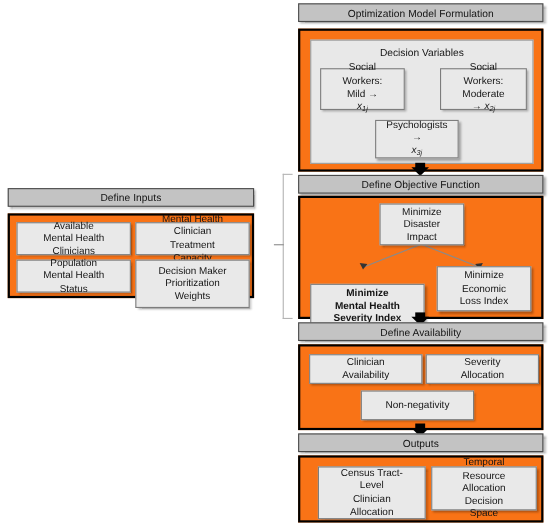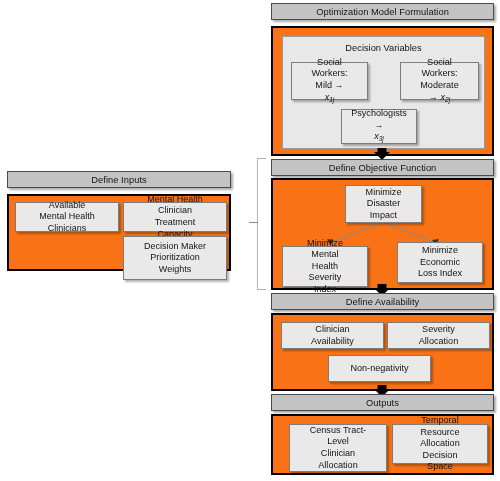--- a/index.html
+++ b/index.html
@@ -187,20 +187,23 @@
     <span>Define Inputs</span>
   </div>
 
   <div class="panel" style="left:7px; top:194px; width:224px; height:77px;">
     <div class="node tight" style="left:6px; top:6px; width:104px; height:30px;">
       <span>Available Mental Health Clinicians</span>
     </div>
     <div class="node tight" style="left:114px; top:6px; width:104px; height:30px;">
       <span>Mental Health Clinician Treatment Capacity</span>
     </div>
+    <div class="node tight" style="left:6px; top:40px; width:104px; height:30px;">
+      <span>Population Mental Health Status</span>
+    </div>
     <div class="node tight" style="left:114px; top:40px; width:104px; height:44px;">
       <span>Decision Maker Prioritization Weights</span>
     </div>
   </div>
 
   <div class="bracket" style="left:257px; top:158px; width:10px; height:132px;">
     <div class="vline"></div>
     <div class="hcap" style="top:0px;"></div>
     <div class="hcap" style="bottom:0px;"></div>
     <div class="nub" style="top:64px;"></div>
@@ -216,21 +219,21 @@
       <line x1="110" y1="42" x2="57" y2="63" stroke="#8a8a8a" stroke-width="1.1"></line>
       <line x1="110" y1="42" x2="163" y2="63" stroke="#8a8a8a" stroke-width="1.1"></line>
       <polygon points="57,65 54,59 61,60" fill="#333333"></polygon>
       <polygon points="163,65 159,60 166,59" fill="#333333"></polygon>
     </svg>
 
     <div class="node" style="left:72px; top:5px; width:77px; height:38px;">
       <span>Minimize Disaster Impact</span>
     </div>
 
-    <div class="node" style="left:9px; top:66px; width:86px; height:41px;">
+    <div class="node" style="left:9px; top:78px; width:104px; height:41px;font-weight:bold;">
       <span>Minimize Mental Health Severity Index</span>
     </div>
 
     <div class="node" style="left:124px; top:62px; width:86px; height:41px;">
       <span>Minimize Economic Loss Index</span>
     </div>
   </div>
 
   <div class="vArrow" style="left:382px; top:284px;">
     <div class="stem" style="top:0px; height:5px;"></div>

